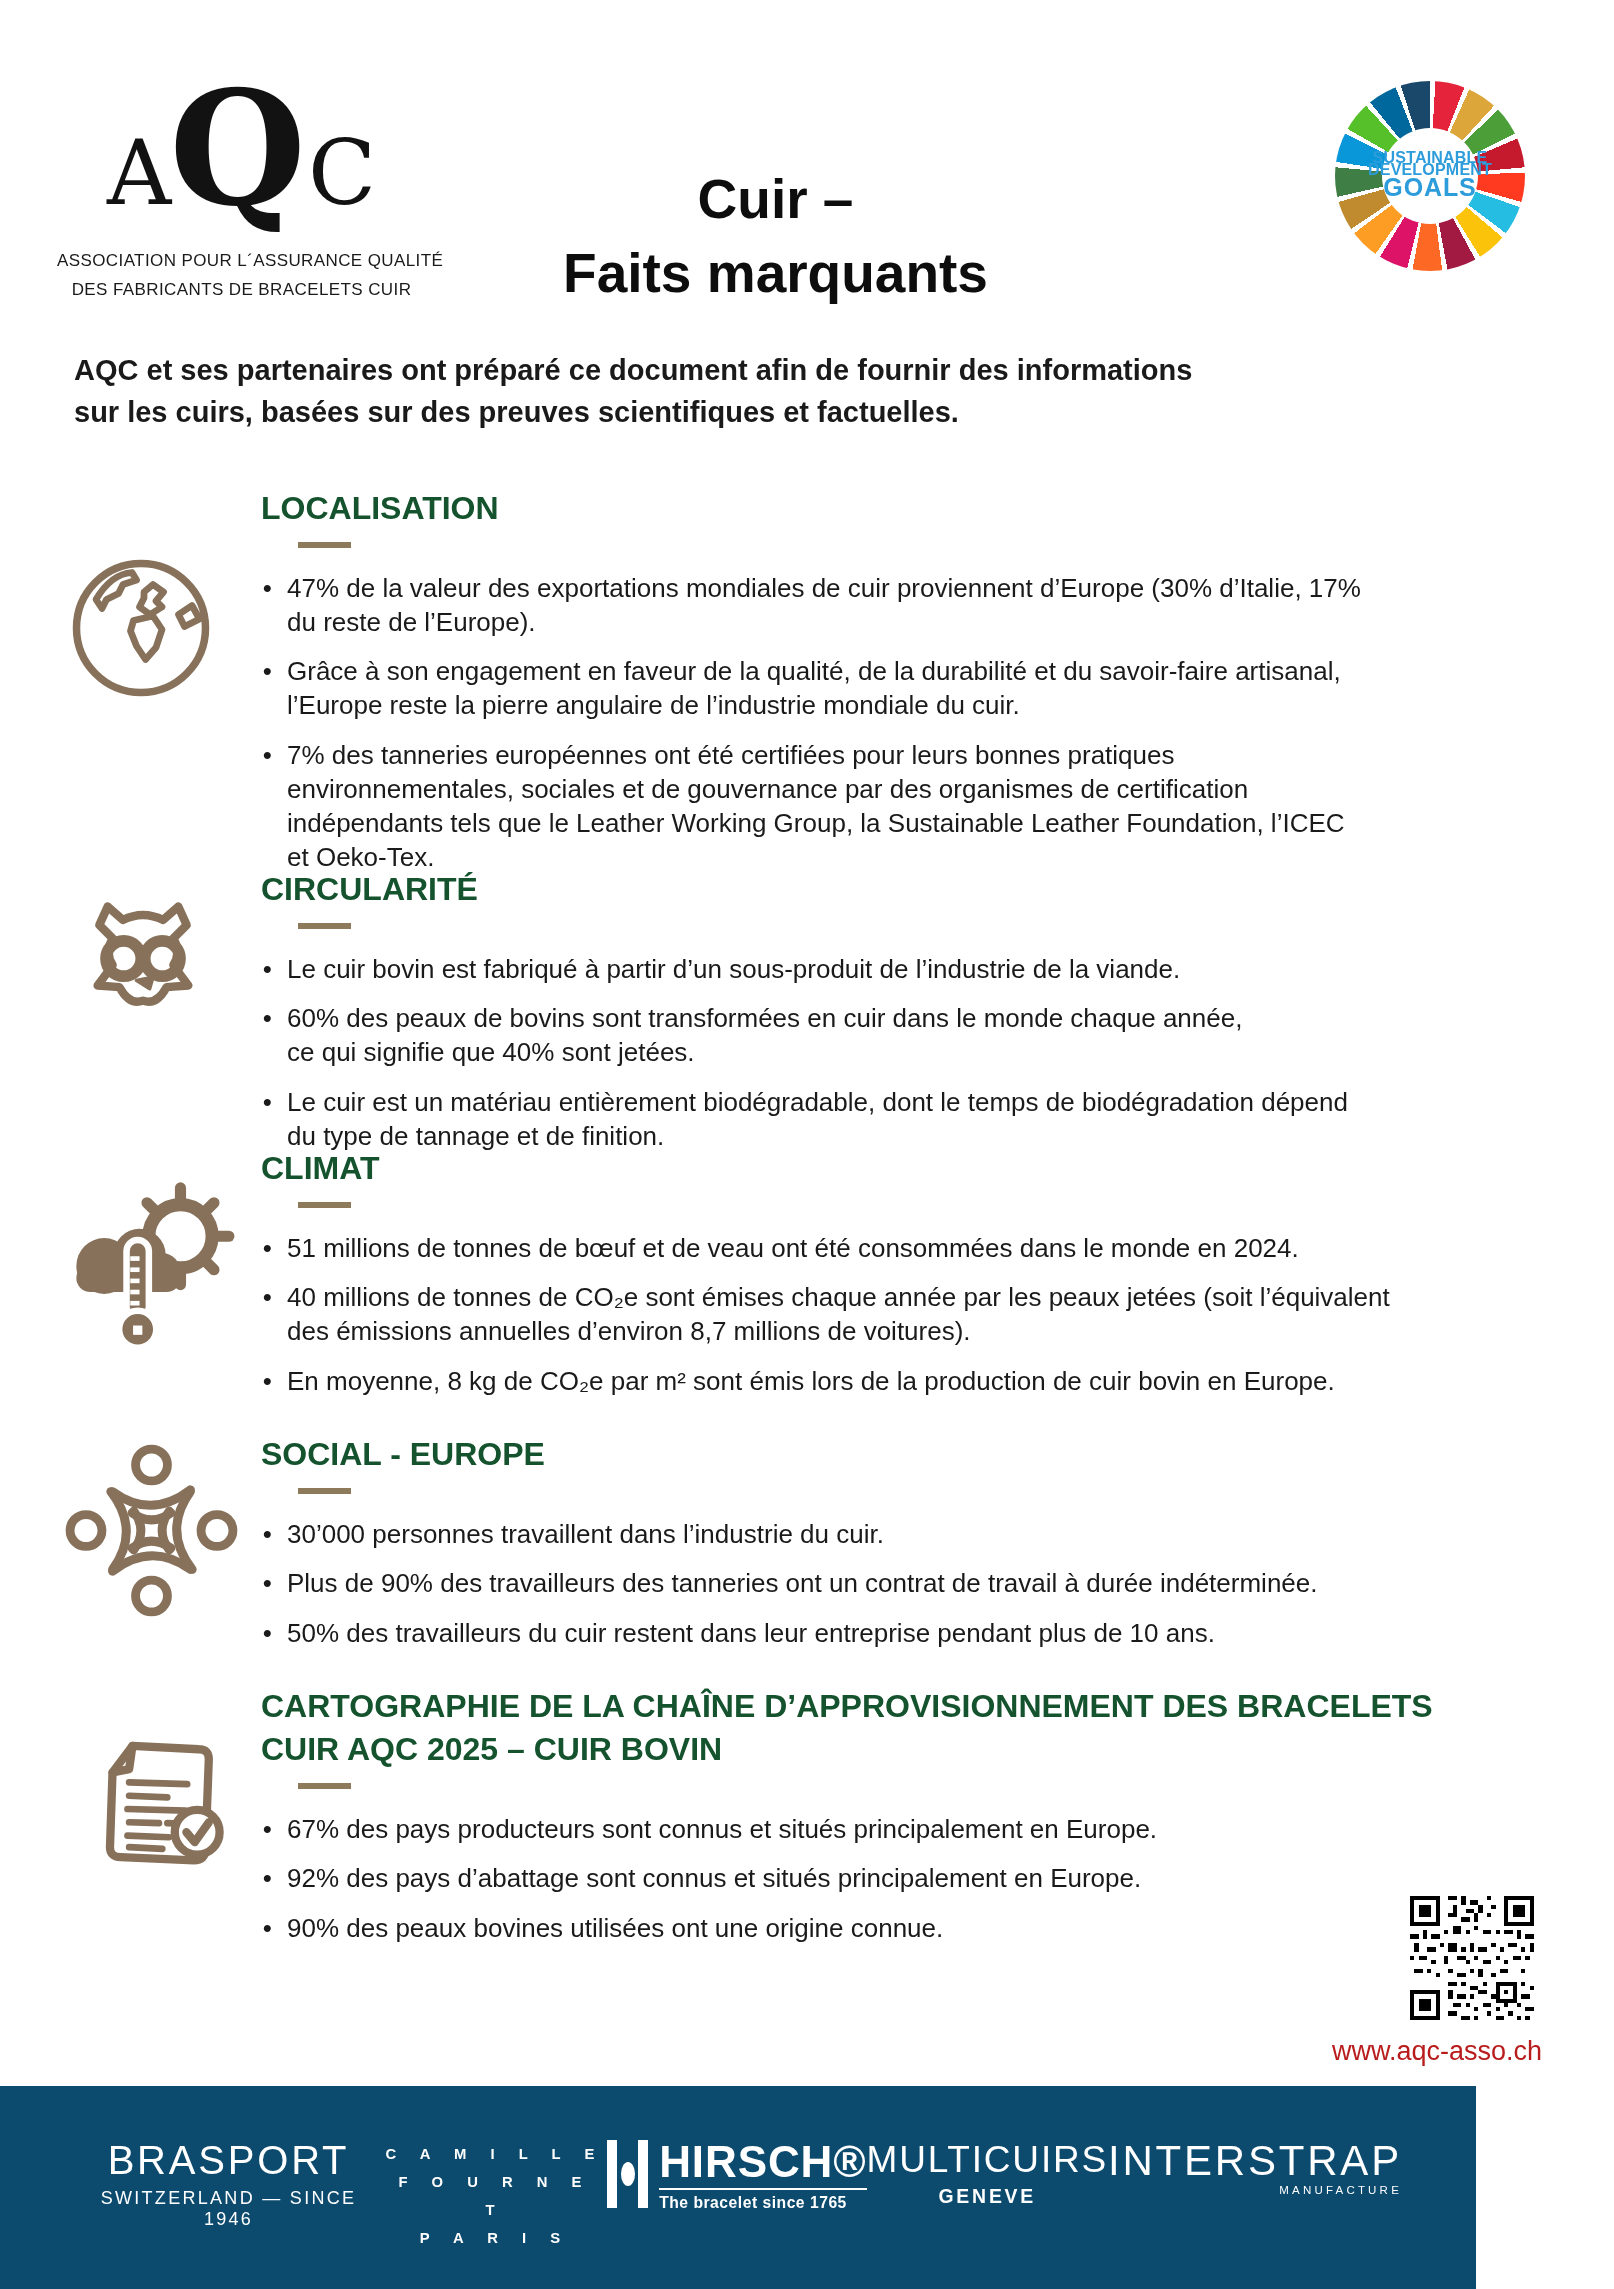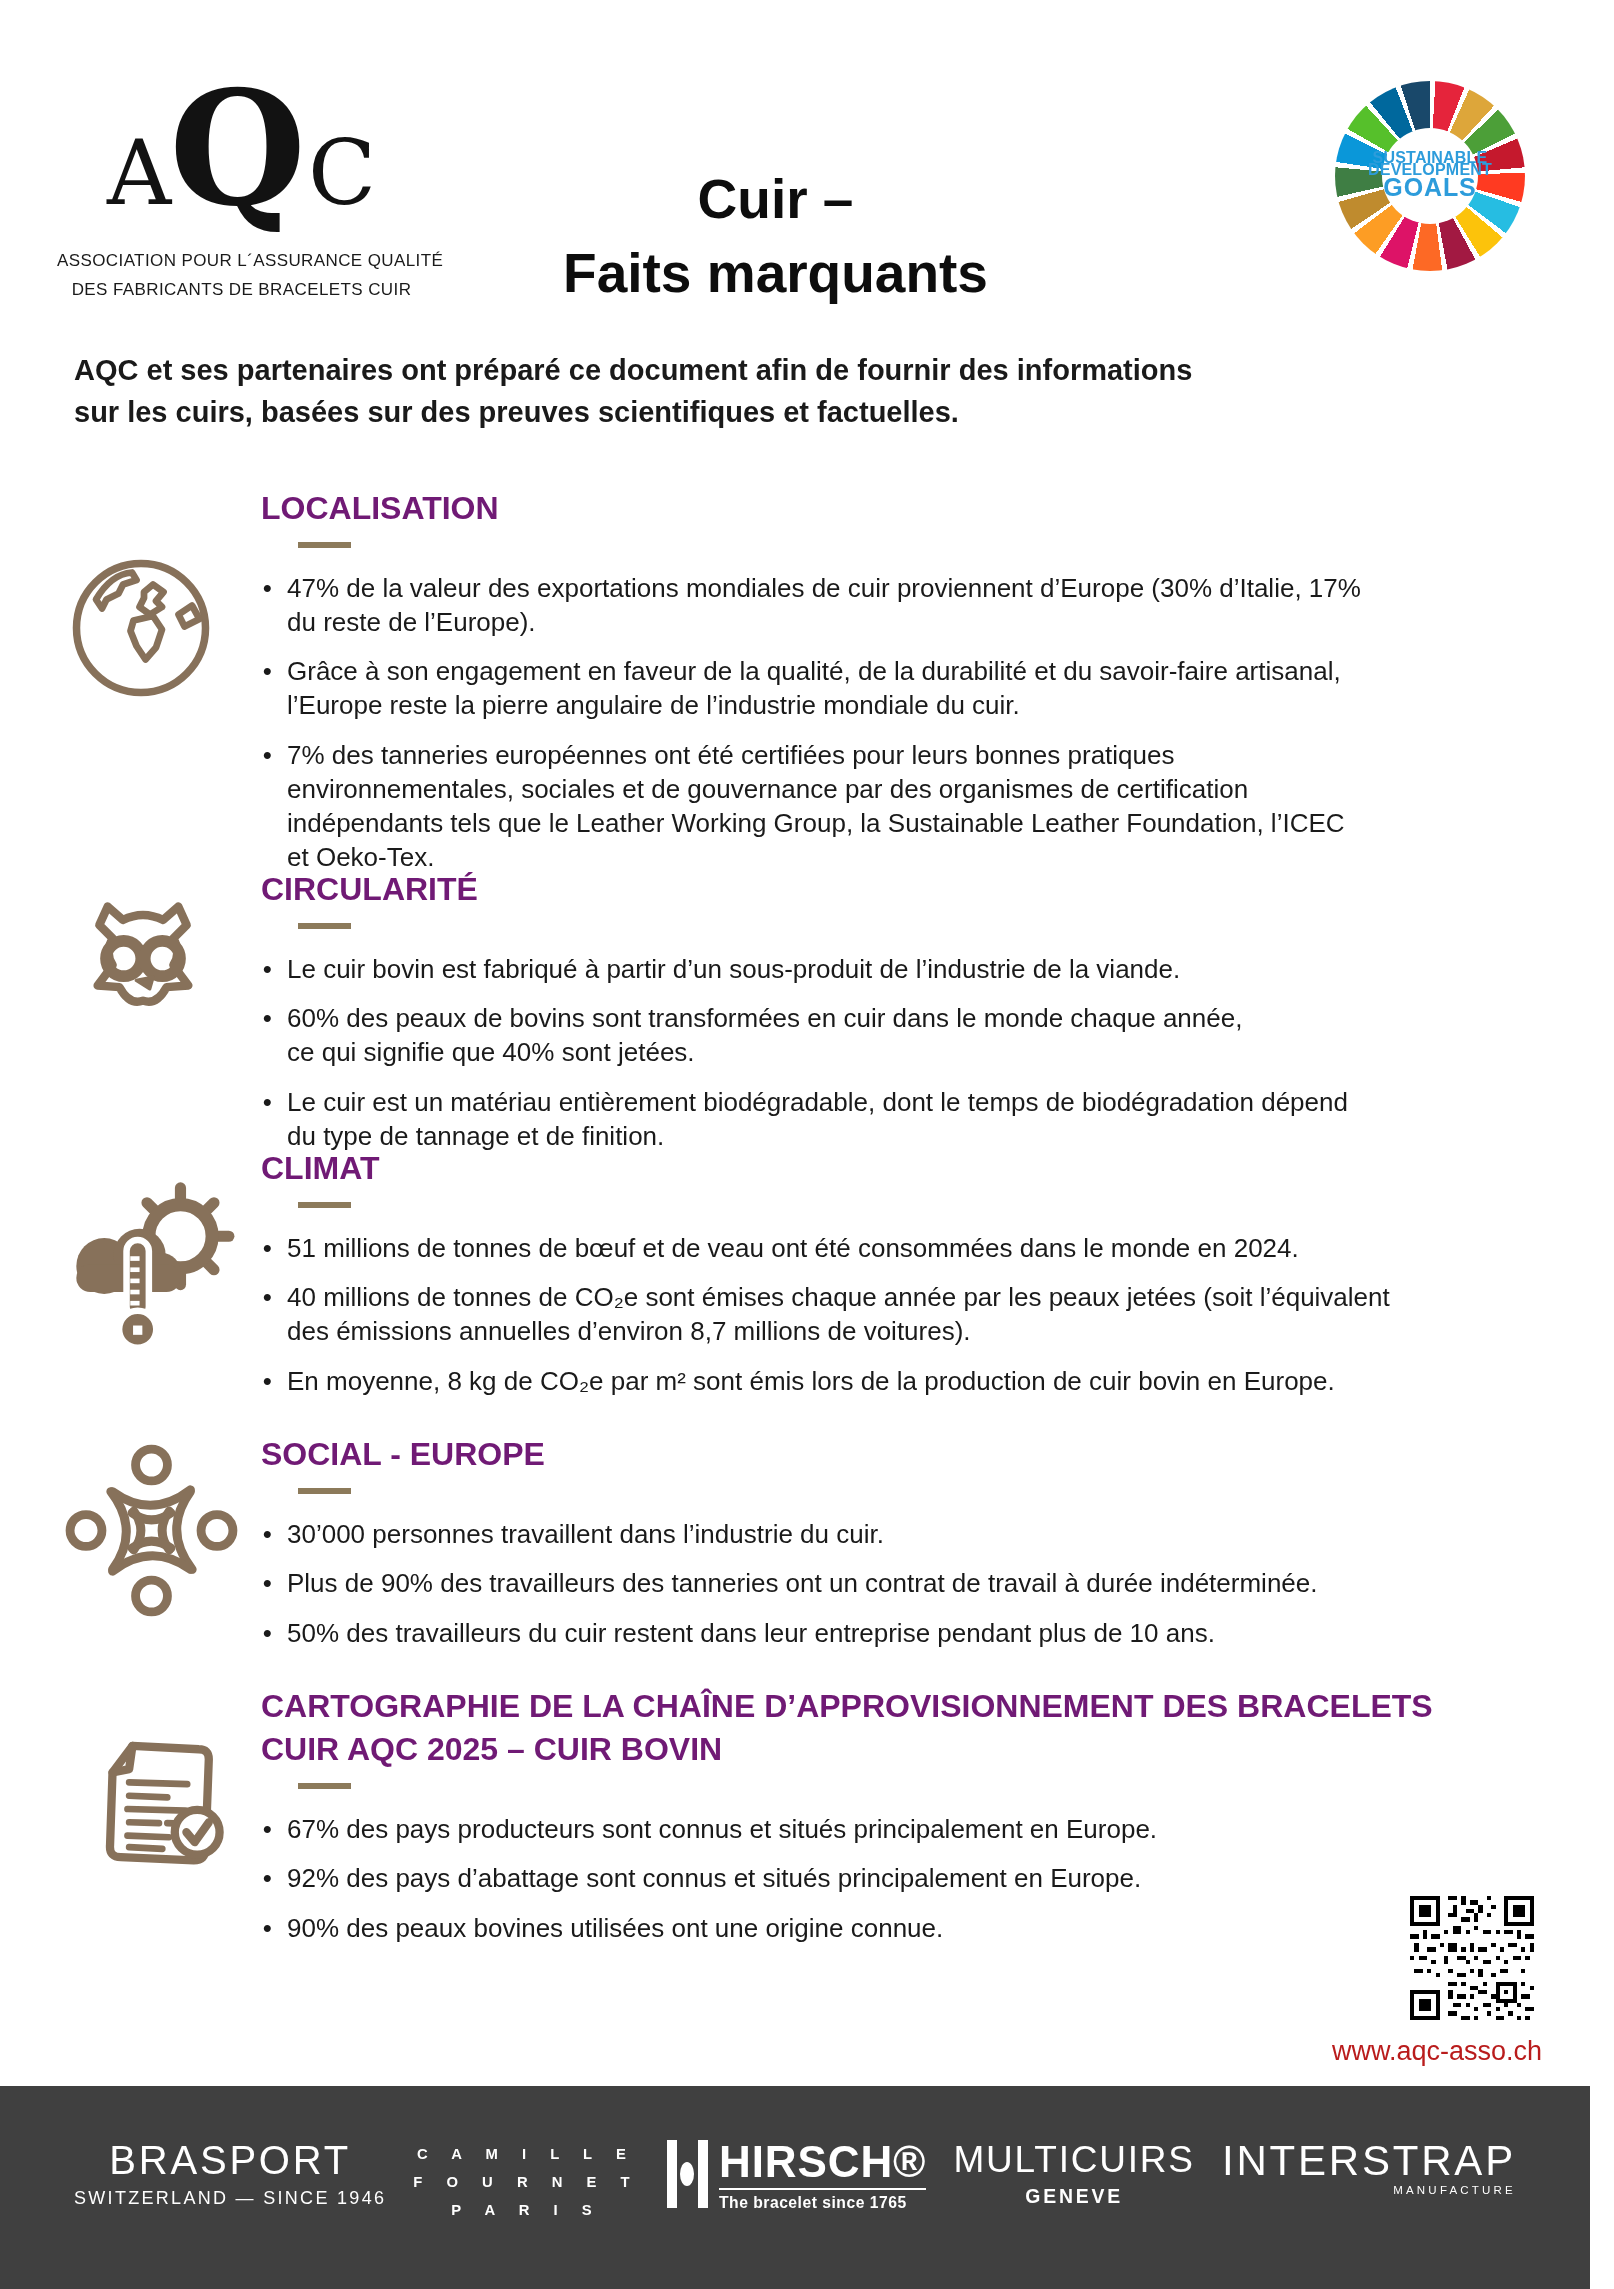--- a/index.html
+++ b/index.html
@@ -27,21 +27,21 @@
   .sdg-l3 { font-size:25px; line-height:25px; letter-spacing:0.9px; margin-top:-1.8px; }
 
   .intro { position:absolute; left:74px; top:349px; width:1458px; font-weight:bold;
            font-size:29px; line-height:42px; white-space:pre-line; }
 
   
   .sec { position:absolute; left:0; width:1614px; }
   .sec .icon { position:absolute; }
   .sec .icon svg { display:block; width:100%; height:100%; }
   .sec .content { position:absolute; left:261px; width:1322px; }
-  .heading { color:#701a75; font-size:32px; line-height:43px; font-weight:bold; white-space:pre-line; }
+  .heading { color:#14532d; font-size:32px; line-height:43px; font-weight:bold; white-space:pre-line; }
   .dash { width:53px; height:5.5px; background:#8C7A5A; margin:12px 0 0 37px; }
   .bullets { list-style:none; margin-top:23px; }
   .bullets li { position:relative; padding-left:26px; font-size:26px; line-height:34px;
                 white-space:pre-line; margin-bottom:15.7px; }
   .bullets li::before { content:"\2022"; position:absolute; left:1.8px; top:0; }
 
   #sec-localisation { top:487px; }
   #sec-localisation .icon { left:66px; top:66px; width:150px; height:150px; }
   #sec-circularite { top:868px; }
   #sec-circularite .icon { left:59px; top:14.8px; width:168px; height:168px; }
@@ -54,21 +54,21 @@
 
   
   .qr { position:absolute; left:1410px; top:1896px; width:124px; height:124px; background:#fff; }
   .qr svg { display:block; width:100%; height:100%; }
 
   .members { position:absolute; left:0; top:2034px; width:1614px; text-align:center;
              color:#7D95B2; font-weight:bold; font-size:29px; letter-spacing:0.3px;margin-top:48px; }
   .website { position:absolute; top:2036px; right:72px; font-size:27px; color:#b91c1c; text-decoration:none; }
 
   
-  .band { position:absolute; left:0; top:2086px; width:1590px; height:204px; background:#404040; color:#fff;
+  .band { position:absolute; left:0; top:2086px; width:1476px; height:204px; background:#0c4a6e; color:#fff;
           display:flex; align-items:flex-start; justify-content:space-between; padding:54px 74px 0 74px; }
   .partner { text-align:center; }
   .brasport-name { font-size:40px; letter-spacing:2.8px; line-height:41px; }
   .brasport-sub { font-size:18px; letter-spacing:2.3px; margin-top:7.4px; }
   .cf { font-size:14.8px; letter-spacing:10px; line-height:28px; font-weight:bold; text-align:center; }
   .hirsch { display:flex; align-items:flex-start; gap:11px; text-align:left; }
   .hirsch-mark { display:flex; align-items:center; gap:3.7px; height:68px; }
   .hirsch-bar { width:10px; height:68px; background:#fff; }
   .hirsch-dot { width:14px; height:24px; background:#fff; border-radius:50%; }
   .hirsch-name { font-size:44px; font-weight:bold; line-height:44px; letter-spacing:0.9px; }

